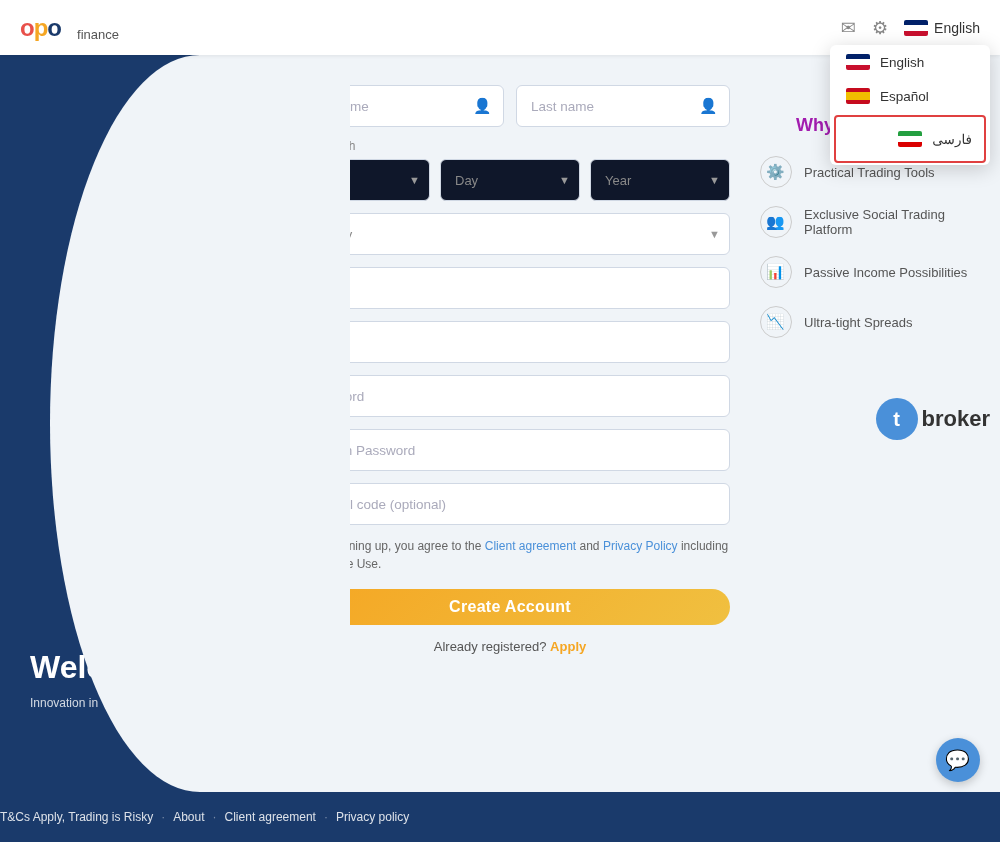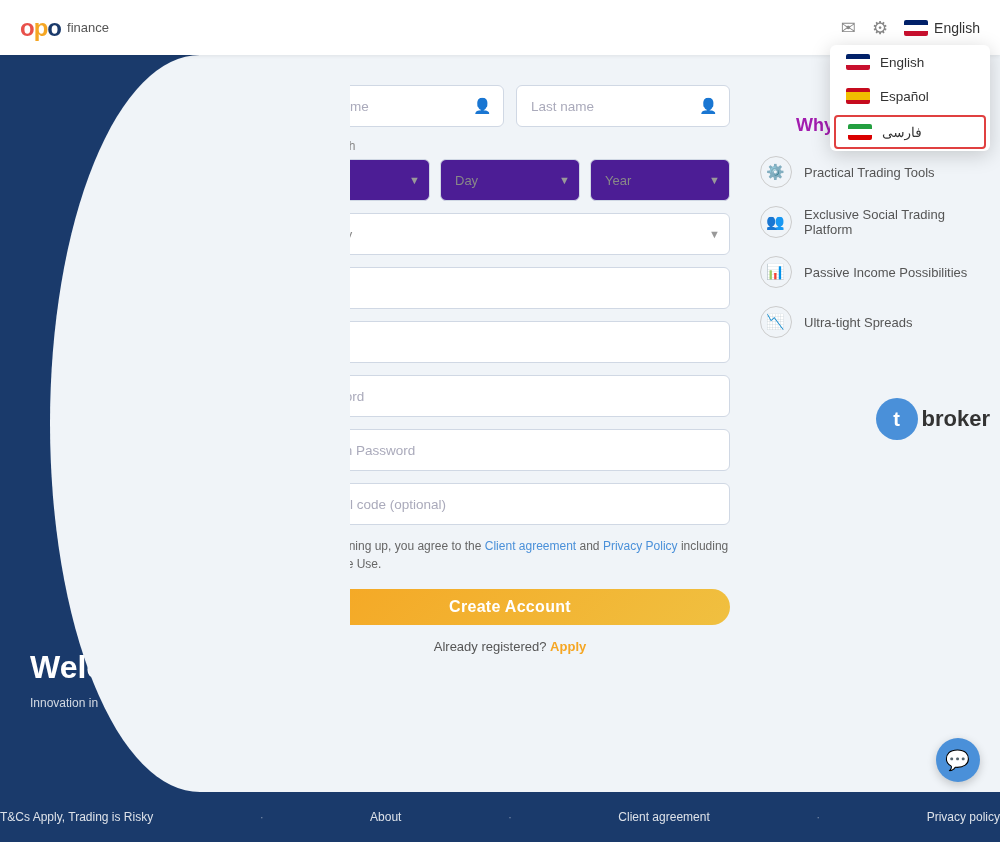--- a/index.html
+++ b/index.html
@@ -12,22 +12,22 @@
       display: flex;
       align-items: center;
       justify-content: space-between;
       padding: 0 20px;
       box-shadow: 0 1px 4px rgba(0,0,0,0.08);
       position: relative;
       z-index: 100;
     }
     .logo {
       display: flex;
-      align-items: flex-start;
-      gap: 4px;
+      align-items: flex-end;
+      gap: 14px;
     }
     .logo-opo {
       font-size: 24px;
       font-weight: 900;
       color: #1a3a6b;
       letter-spacing: -1px;
     }
     .logo-opo span.o1 { color: #e8504a; }
     .logo-opo span.p { color: #f5a623; }
     .logo-opo span.o2 { color: #1a3a6b; }
@@ -75,21 +75,22 @@
       gap: 10px;
       padding: 9px 16px;
       font-size: 13.5px;
       color: #333;
       cursor: pointer;
     }
     .lang-option.active {
       border: 2px solid #e04040;
       border-radius: 4px;
       margin: 2px 4px;
-      padding: 7px 12px;
+      padding: 14px 12px;
+      justify-content: flex-end;
     }
     .flag-icon {
       width: 24px;
       height: 16px;
       border-radius: 2px;
       display: inline-block;
       overflow: hidden;
       flex-shrink: 0;
     }
     
@@ -212,21 +213,21 @@
       flex: 1;
     }
     .select-wrapper select {
       width: 100%;
       height: 42px;
       border: 1px solid #d0d8e4;
       border-radius: 6px;
       padding: 0 30px 0 14px;
       font-size: 13px;
       color: #888;
-      background: #4c1d95;
+      background: #0f172a;
       appearance: none;
       outline: none;
       cursor: pointer;
     }
     .select-arrow {
       position: absolute;
       right: 10px;
       top: 50%;
       transform: translateY(-50%);
       color: #999;
@@ -367,21 +368,21 @@
       font-weight: 400;
     }
     .tbroker-text .broker-bold { font-weight: 700; }
 
     
     .footer {
       background: #1a3a6b;
       height: 50px;
       display: flex;
       align-items: center;
-      justify-content: space-between;
+      justify-content: flex-start;
       gap: 8px;
       font-size: 12px;
       color: rgba(255,255,255,0.7);
     }
     .footer a {
       color: rgba(255,255,255,0.85);
       text-decoration: none;
     }
     .footer-dot { color: rgba(255,255,255,0.4); }
 

